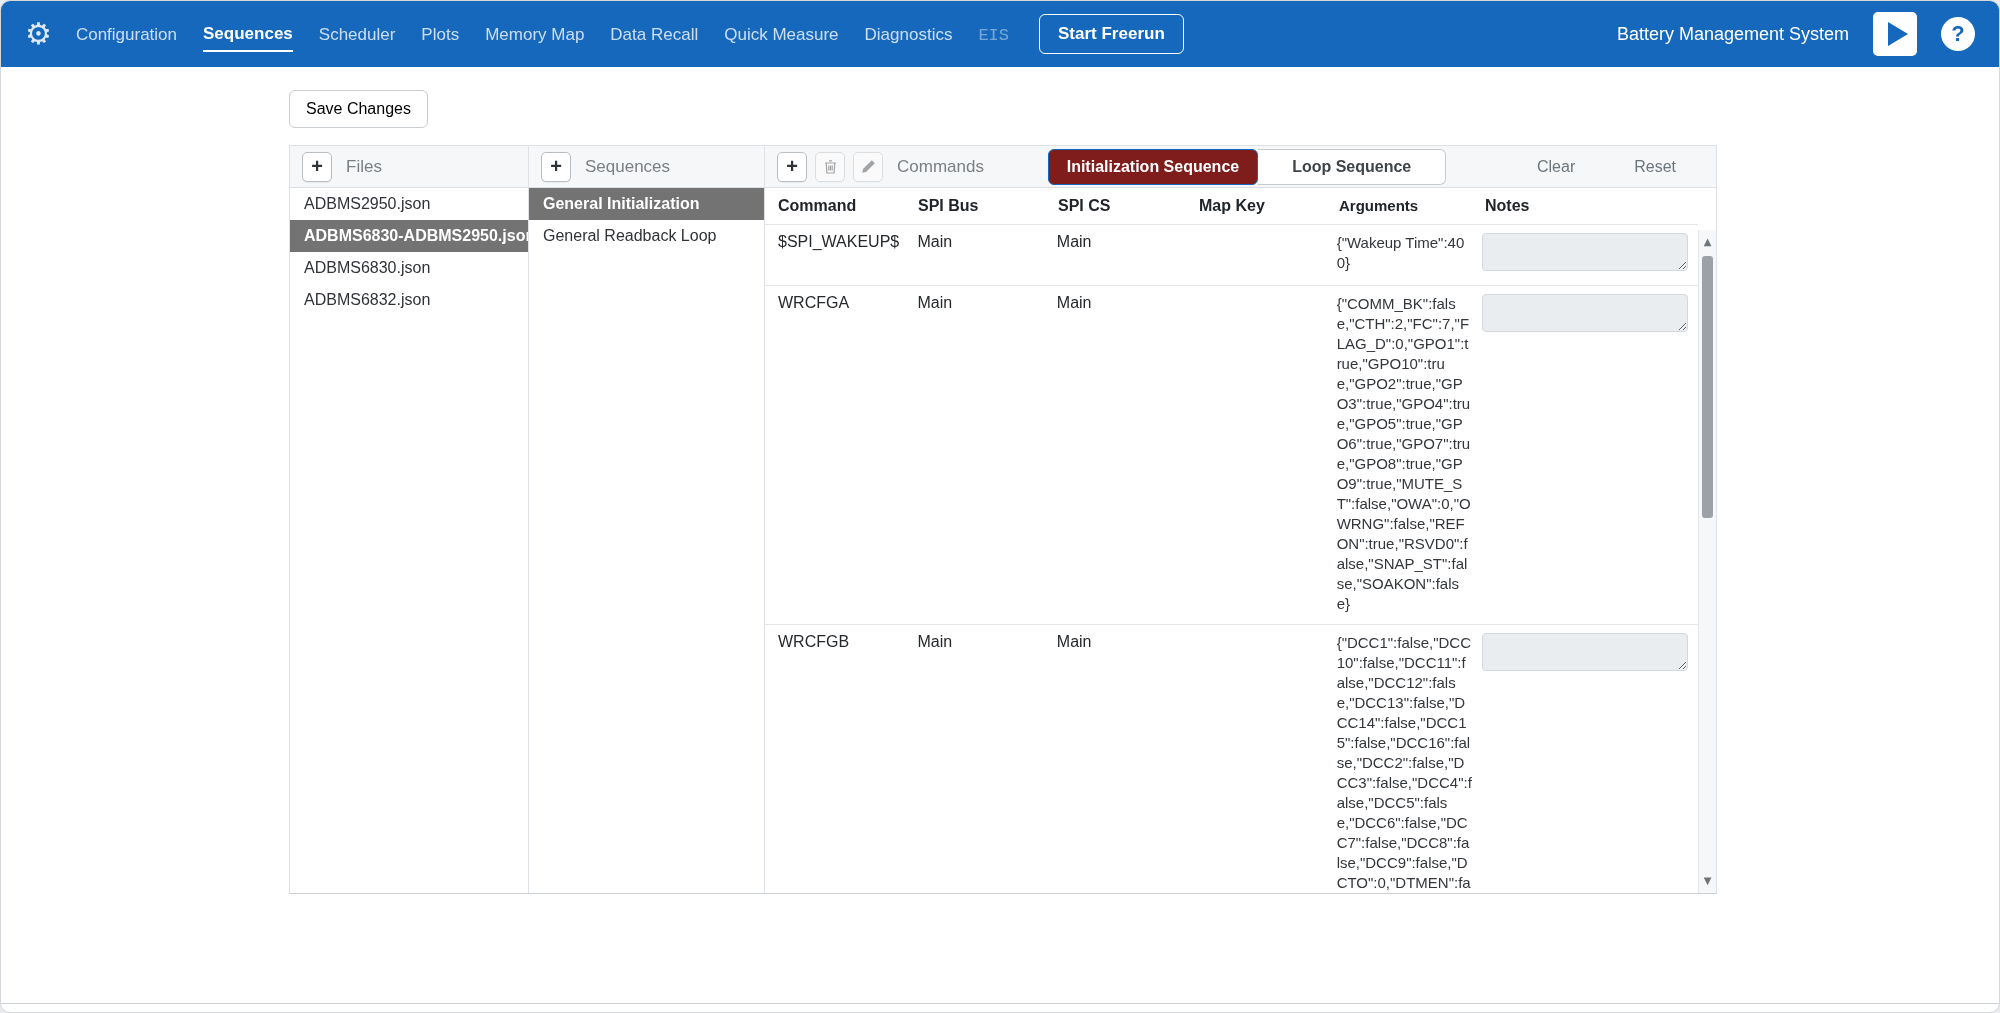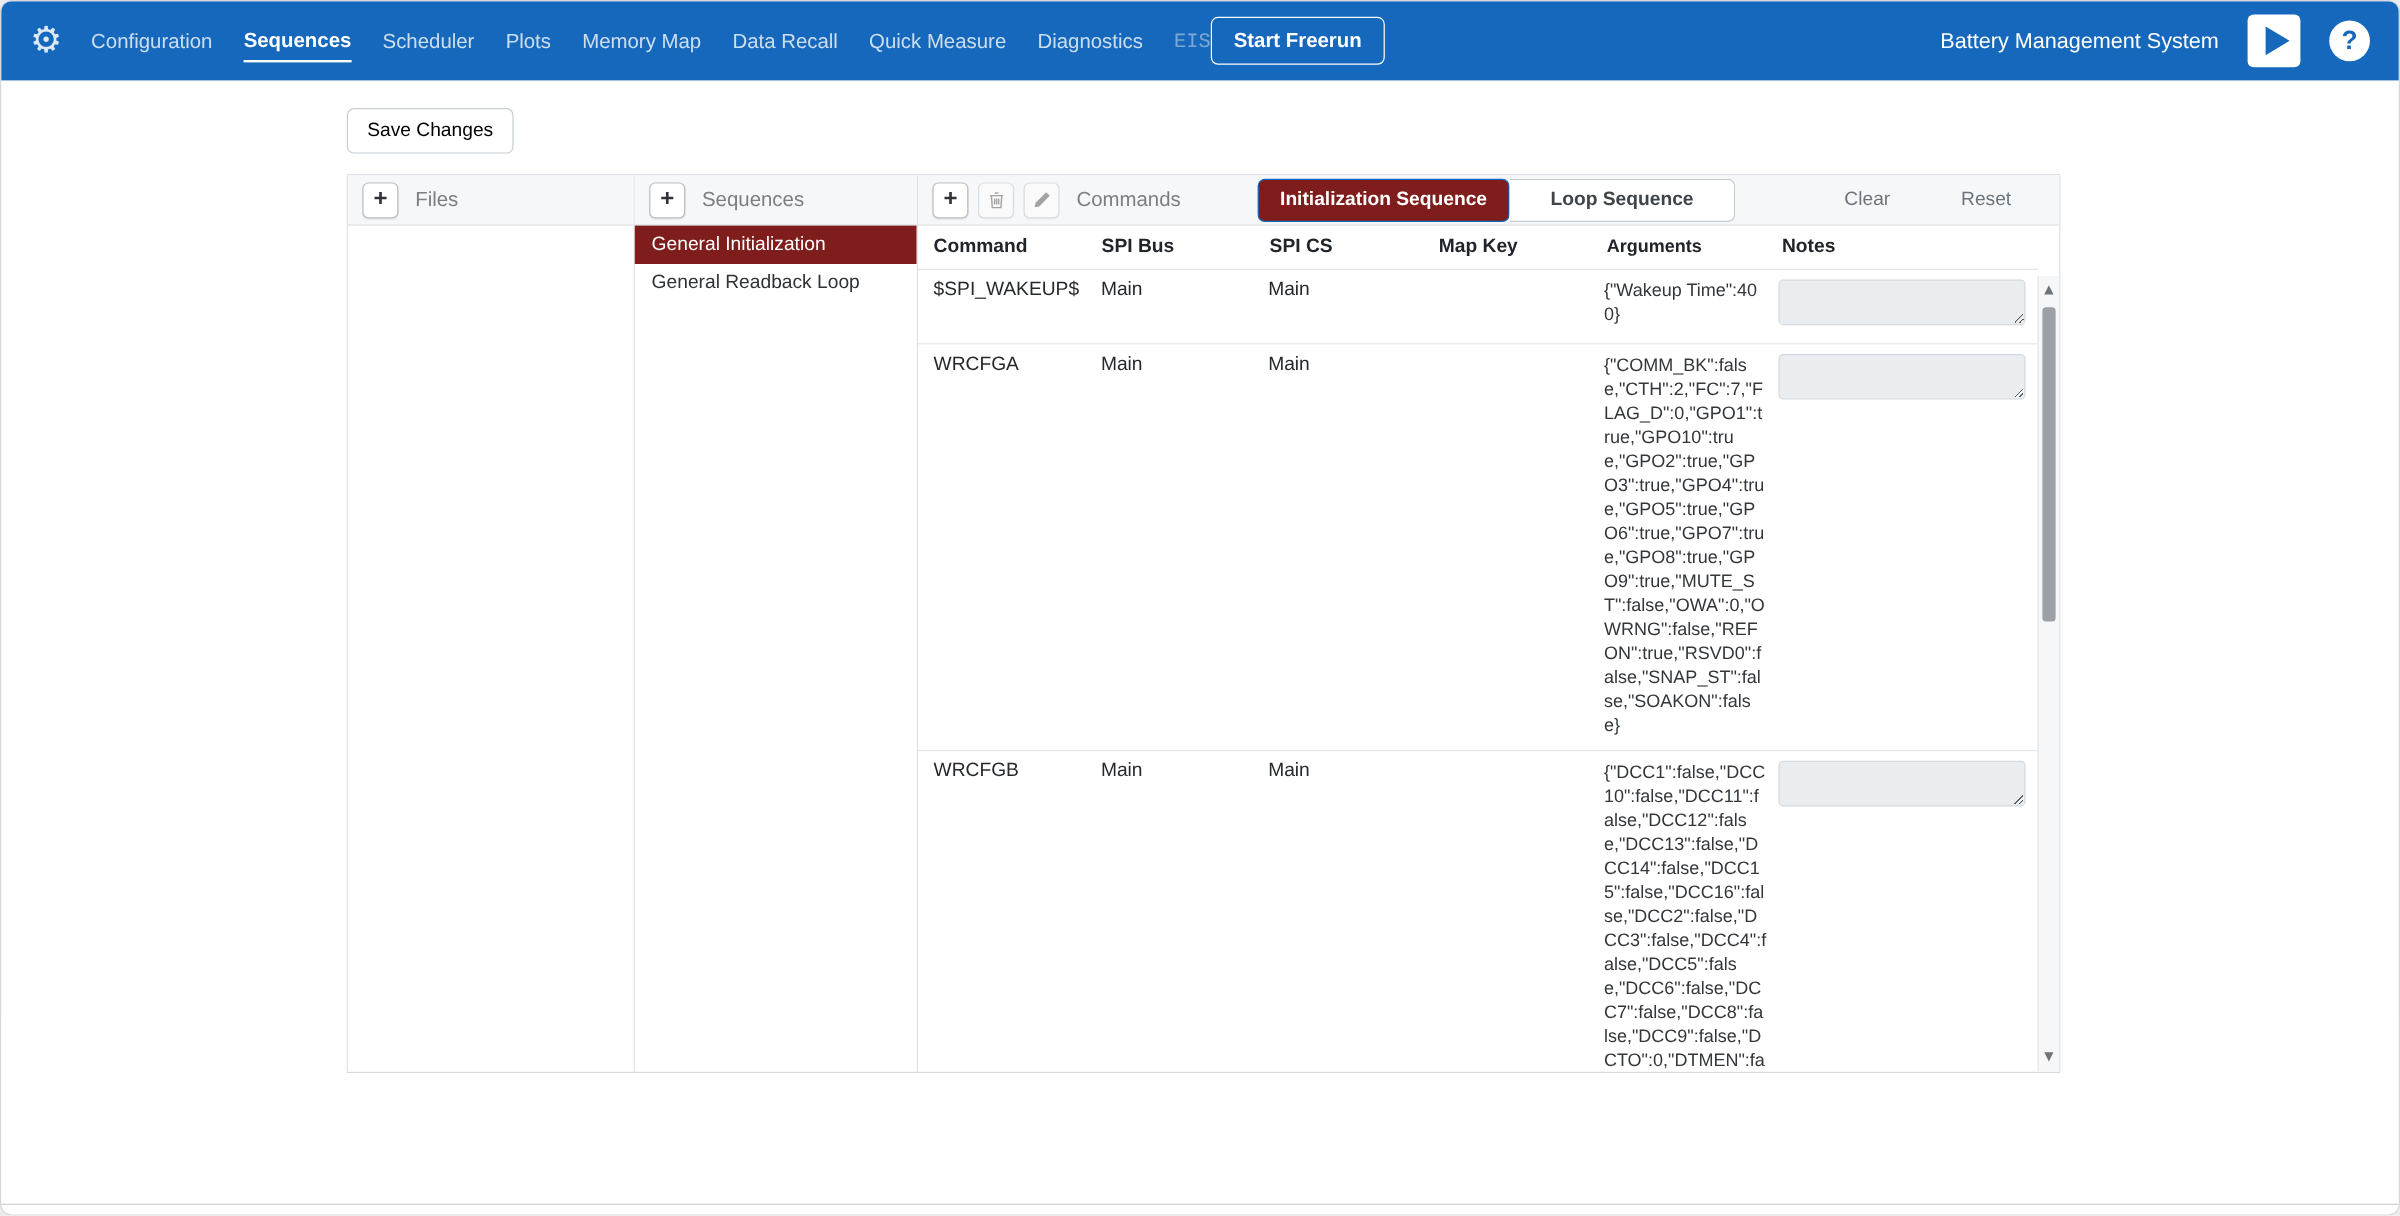--- a/index.html
+++ b/index.html
@@ -10,21 +10,21 @@
             border:1px solid #d4d8dc; border-radius:10px; overflow:hidden; }
 
   
   .navbar { height:66px; background:#1568bb; display:flex; align-items:center; padding:0 24px; }
   .gear { font-family:"DejaVu Sans", sans-serif; color:rgba(255,255,255,.85); font-size:30px;
           line-height:1; cursor:pointer; }
   .nav-links { display:flex; align-items:center; gap:26px; margin-left:24px; }
   .nav-link { color:rgba(255,255,255,.78); font-size:17px; text-decoration:none; padding:8px 0 6px; cursor:pointer; }
   .nav-link.active { color:#fff; font-weight:700; border-bottom:2px solid #fff; }
   .nav-link.disabled { color:rgba(255,255,255,.42); cursor:default;font-family:Liberation Mono, monospace; }
-  .btn-freerun { background:transparent; border:1px solid #fff; color:#fff;
+  .btn-freerun { margin-left:30px; background:transparent; border:1px solid #fff; color:#fff;
                  font-size:17px; font-weight:700; padding:9px 18px; border-radius:6px;
                  font-family:inherit; cursor:pointer; }
   .nav-right { margin-left:auto; display:flex; align-items:center; gap:24px; }
   .brand { color:#fff; font-size:18px; }
   .play-tile { width:44px; height:44px; background:#fff; border-radius:5px; display:flex;
                align-items:center; justify-content:center; cursor:pointer; }
   .play-triangle { width:0; height:0; border-left:20px solid #1568bb;
                    border-top:12px solid transparent; border-bottom:12px solid transparent; margin-left:5px; }
   .help-circle { width:34px; height:34px; border-radius:50%; background:#fff; color:#1568bb;
                  display:flex; align-items:center; justify-content:center; font-weight:700;
@@ -49,21 +49,21 @@
   .panel-header { height:42px; flex:0 0 42px; background:#f6f7f8; border-bottom:1px solid #dcdfe3;
                   display:flex; align-items:center; gap:8px; padding:0 12px; }
   .icon-btn { width:30px; height:30px; background:#fff; border:1px solid #b9bec3; border-radius:5px;
               display:flex; align-items:center; justify-content:center; font-size:20px; font-weight:700;
               color:#2f3337; box-shadow:0 1px 1px rgba(0,0,0,.06); cursor:pointer; flex:0 0 30px; }
   .icon-btn.disabled { opacity:.45; cursor:default; }
   .panel-label { color:#7a7f84; font-size:17px; margin-left:6px; white-space:nowrap; }
 
   .list-item { height:32px; line-height:32px; padding:0 14px; font-size:16px; color:#2f3337;
                white-space:nowrap; overflow:hidden; cursor:pointer; }
-  .list-item.selected { background:#7f1d1d; color:#fff; }
+  .list-item.selected { background:#737373; color:#fff;font-weight:bold; }
 
   
   .toggle-group { display:flex; margin-left:auto; }
   .toggle-btn { height:36px; min-width:188px; padding:0 18px; font-size:16px; font-weight:700;
                 border:1px solid #c6cbd0; background:#fff; color:#3f4449; font-family:inherit;
                 cursor:pointer; }
   .toggle-btn.on { background:#7f1d1d; border-color:#1568bb; color:#fff; border-radius:6px;text-align:right; }
   .toggle-btn.off { border-radius:0 6px 6px 0; border-left:none; }
   .header-links { margin-left:auto; display:flex; gap:32px; margin-right:28px; }
   .header-link { color:#6c757d; font-size:16px; cursor:pointer; text-decoration:none;margin-left:27px; }
@@ -130,20 +130,26 @@
   <div class="page-header">
     <button class="btn-save">Save Changes</button>
   </div>
 
   <div class="panels">
 
     <div class="panel panel-files">
       <div class="panel-header">
         <button class="icon-btn">+</button>
         <span class="panel-label">Files</span>
+      </div>
+      <div>
+        <div class="list-item">ADBMS2950.json</div>
+        <div class="list-item selected">ADBMS6830-ADBMS2950.json</div>
+        <div class="list-item">ADBMS6830.json</div>
+        <div class="list-item">ADBMS6832.json</div>
       </div>
     </div>
 
     <div class="panel panel-seqs">
       <div class="panel-header">
         <button class="icon-btn">+</button>
         <span class="panel-label">Sequences</span>
       </div>
       <div>
         <div class="list-item selected">General Initialization</div>

